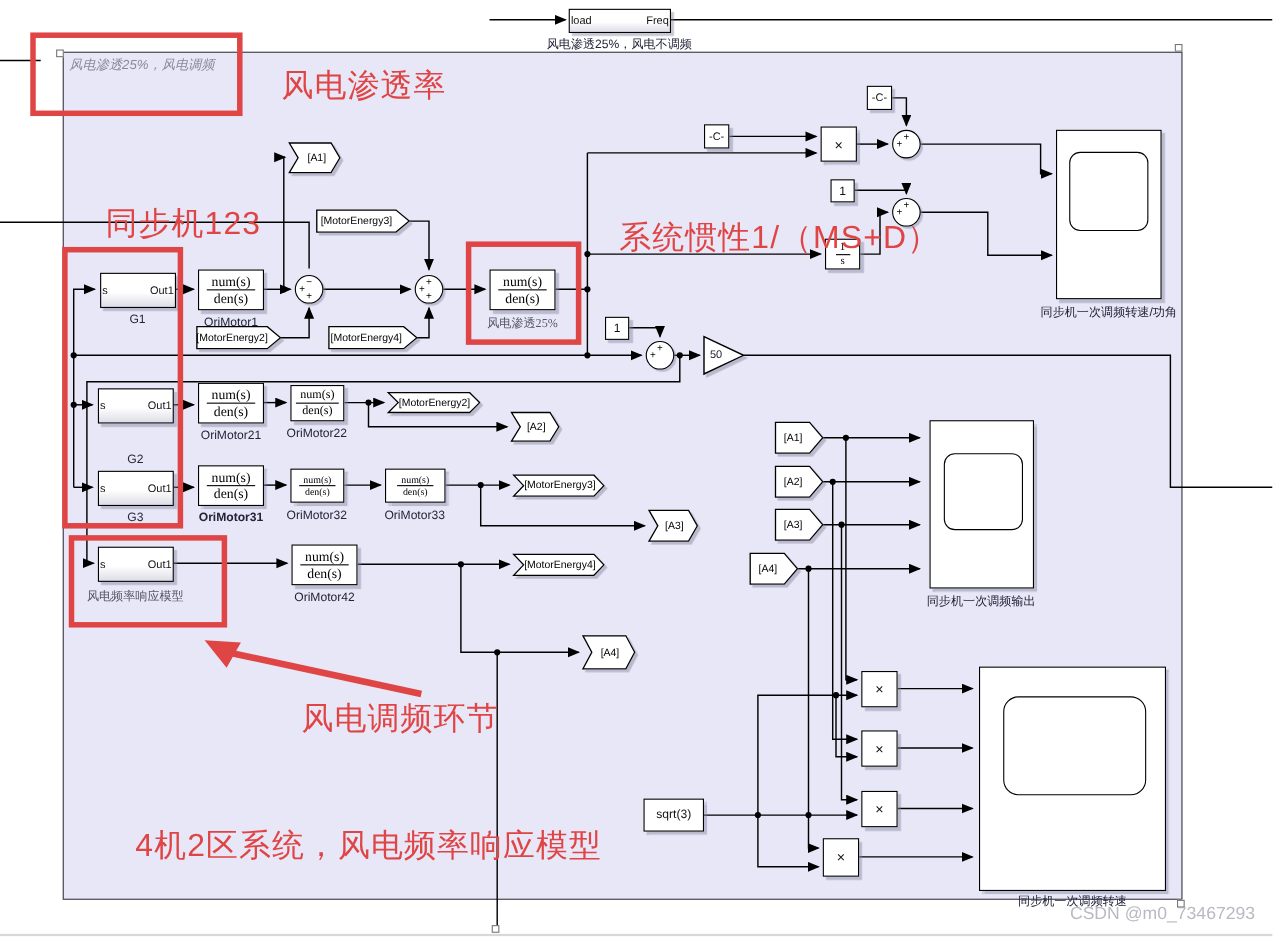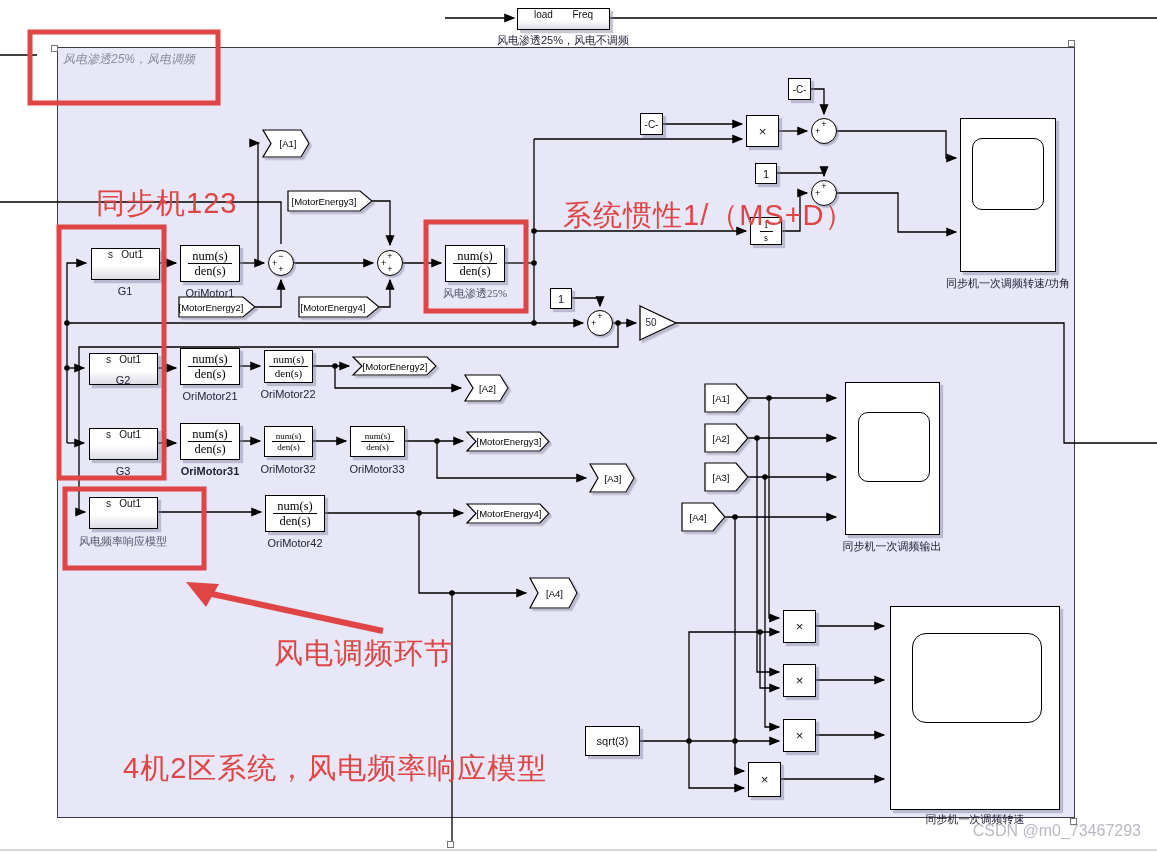--- a/index.html
+++ b/index.html
@@ -3,22 +3,22 @@
 <meta charset="utf-8">
 <style>
   html,body{margin:0;padding:0;background:#fff;}
   .stage{position:relative;width:1157px;height:852px;background:#ffffff;overflow:hidden;
          font-family:"Liberation Sans",sans-serif;}
   .canvas{position:absolute;left:57px;top:47px;width:1018px;height:771px;
           background:#e7e7f7;border:1.5px solid #3a3a44;box-sizing:border-box;}
   svg.layer{position:absolute;left:0;top:0;pointer-events:none;}
   .blk{position:absolute;background:#fff;border:1px solid #000;box-sizing:border-box;
        box-shadow:3px 3px 1px rgba(130,130,160,.45);}
-  .sub{background:linear-gradient(#ffffff 55%,#dddde6);display:flex;
-       justify-content:space-between;padding:0 16px;font-size:10px;color:#111;}
+  .sub{background:linear-gradient(#ffffff 55%,#dddde6);display:flex;align-items:center;
+       justify-content:space-between;padding:0 1px;font-size:10px;color:#111;}
   .tf{display:flex;flex-direction:column;align-items:center;justify-content:center;
       font-family:"Liberation Serif",serif;color:#000;}
   .tf .num{border-bottom:1px solid #000;padding:0 4px;line-height:1.15;}
   .tf .den{line-height:1.15;padding:0 4px;}
   .cst{display:flex;align-items:center;justify-content:center;font-size:10px;color:#111;}
   .prod{display:flex;align-items:center;justify-content:center;font-size:13px;color:#111;}
   .sum{position:absolute;width:26px;height:26px;border:1.2px solid #000;border-radius:50%;
        background:#fff;box-shadow:2px 2px 1px rgba(130,130,160,.45);box-sizing:border-box;}
   .sum span{position:absolute;font-size:9px;line-height:9px;color:#000;}
   .sum .st{top:1px;left:50%;transform:translateX(-50%);}
@@ -185,21 +185,21 @@
   <div class="blk sub" style="left:91px;top:248px;width:69px;height:32px;">
     <span>s</span>
     <span>Out1</span>
   </div>
   <div class="lbl" style="left:125px;top:285px;">G1</div>
 
   <div class="blk sub" style="left:89px;top:353px;width:69px;height:32px;">
     <span>s</span>
     <span>Out1</span>
   </div>
-  <div class="lbl" style="left:123px;top:374px;">G2</div>
+  <div class="lbl" style="left:123px;top:412px;">G2</div>
 
   <div class="blk sub" style="left:89px;top:428px;width:69px;height:32px;">
     <span>s</span>
     <span>Out1</span>
   </div>
   <div class="lbl" style="left:123px;top:465px;">G3</div>
 
   <div class="blk sub" style="left:89px;top:497px;width:69px;height:32px;">
     <span>s</span>
     <span>Out1</span>
@@ -353,20 +353,21 @@
       <rect x="65" y="489" width="139" height="79"></rect>
       <rect x="426" y="222" width="100" height="89"></rect>
     </g>
     <g>
       <line x1="383" y1="631" x2="212" y2="594" stroke="#e04545" stroke-width="6"></line>
       <polygon points="186,582 219,584 206,607" fill="#e04545"></polygon>
     </g>
   </svg>
 
   <div class="note" style="left:63px;top:51px;">风电渗透25%，风电调频</div>
+  <div class="red" style="left:256px;top:58px;">风电渗透率</div>
   <div class="red" style="left:96px;top:184px;">同步机123</div>
   <div class="red" style="left:563px;top:196px;">系统惯性1/（MS+D）</div>
   <div class="red" style="left:274px;top:634px;">风电调频环节</div>
   <div class="red" style="left:123px;top:749px;">4机2区系统，风电频率响应模型</div>
   <div class="wm" style="right:16px;top:822px;">CSDN @m0_73467293</div>
 
   <div class="handle" style="left:51px;top:45px;"></div>
   <div class="handle" style="left:1068px;top:40px;"></div>
   <div class="handle" style="left:1070px;top:818px;"></div>
   <div class="handle" style="left:447px;top:841px;"></div>

